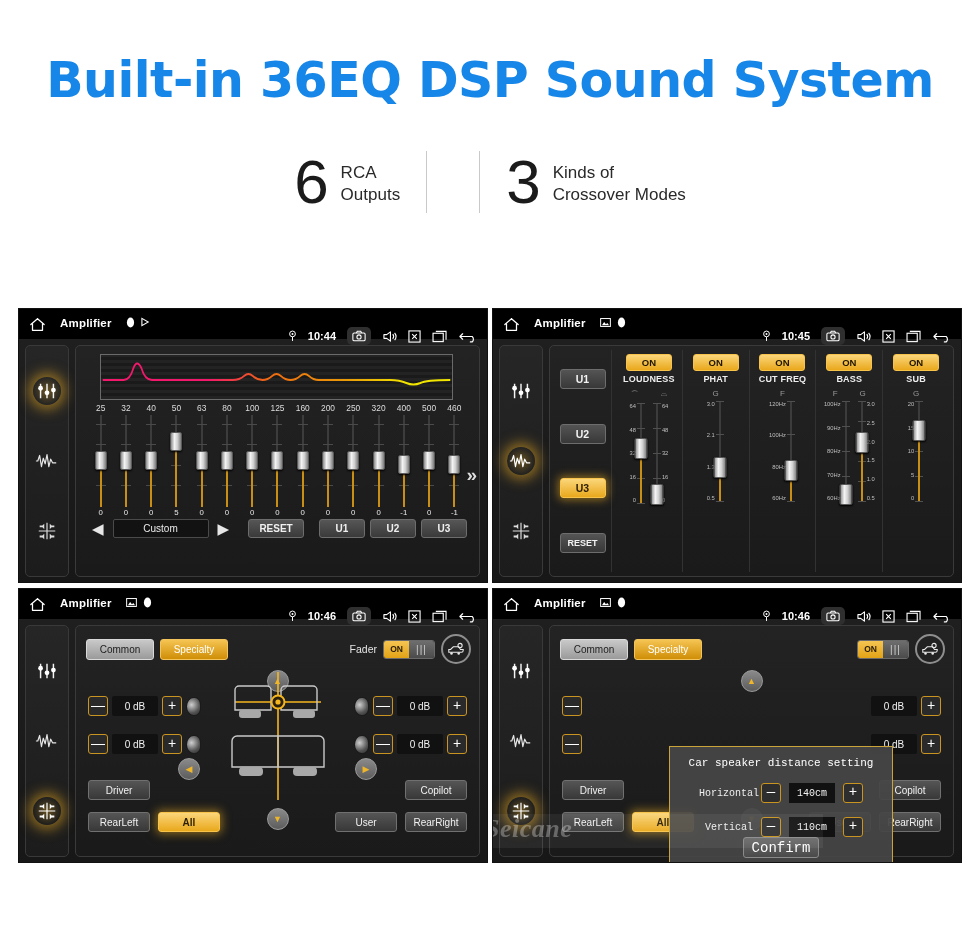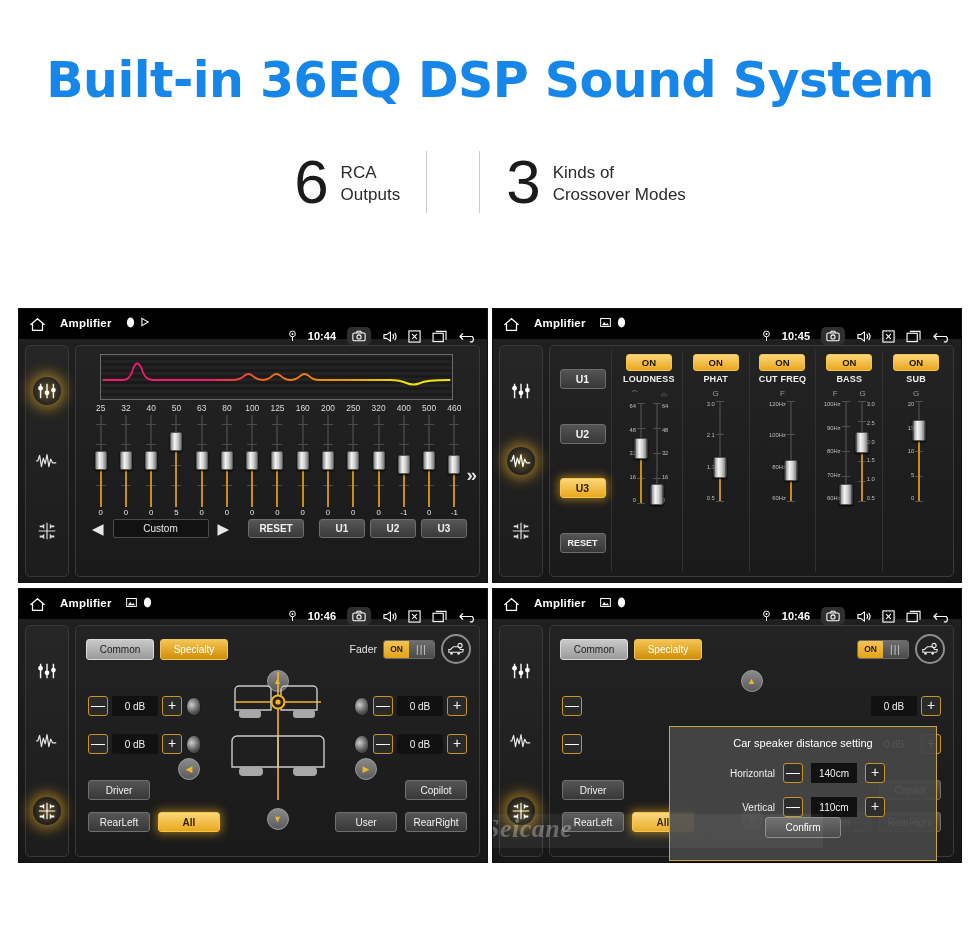--- a/index.html
+++ b/index.html
@@ -246,33 +246,33 @@
     background: linear-gradient(#555,#383838); border:1px solid #707070; border-radius:3px;
     color:#f0f0f0; font-size:10px; display:flex; align-items:center; justify-content:center;
   }
   .sbtn.on {
     background: linear-gradient(#fbd67a,#e9a81c); border:1px solid #f7c34a; color:#2b1e00;
     box-shadow: 0 0 10px 2px rgba(247,181,33,.5); font-weight:bold;
   }
 
   
   .dialog {
-    position:absolute; left:113px; top:60px; width:268px; height:135px;
+    position:absolute; left:113px; top:80px; width:224px; height:135px;
     background: rgba(70,70,70,.93); border:1px solid #caa43a;
-    z-index: 30; padding-top:10px;
+    z-index: 30; padding-top:10px;font-family:Liberation Mono, monospace;
   }
   .dlg-title { color:#fff; font-size:11px; text-align:center; }
   .dlg-row { display:flex; align-items:center; justify-content:center; gap:8px; margin-top:14px; }
   .dlg-row .lb { color:#eee; font-size:10px; width:54px; text-align:right; }
   .dlg-pm { width:20px; height:20px; border:1px solid #c9941f; border-radius:3px; background:#2e2e2e; color:#fff; font-size:14px; line-height:17px; text-align:center; }
   .dlg-val { width:46px; height:20px; background:#111; color:#f2f2f2; font-size:10px; display:flex; align-items:center; justify-content:center; }
   .confirm {
     margin: 0 auto 0; width:76px; height:21px; border-radius:3px;
     background: linear-gradient(#6a6a6a,#4a4a4a); border:1px solid #8a8a8a;
-    color:#fff; font-size:10px; display:flex; align-items:center; justify-content:center;
+    color:#fff; font-size:14px; display:flex; align-items:center; justify-content:center;
   }
   .watermark {
     position:absolute; left:-8px; bottom:18px; font-size:26px; font-style:italic;
     font-family:"Liberation Serif", serif; color:rgba(255,255,255,.30); font-weight:bold;
     z-index: 40; pointer-events:none; letter-spacing:.5px;
   }
   .wm-bar { position:absolute; left:0; bottom:14px; width:330px; height:34px; background:rgba(255,255,255,.06); z-index:39; }
 </style>
 </head>
 <body>

